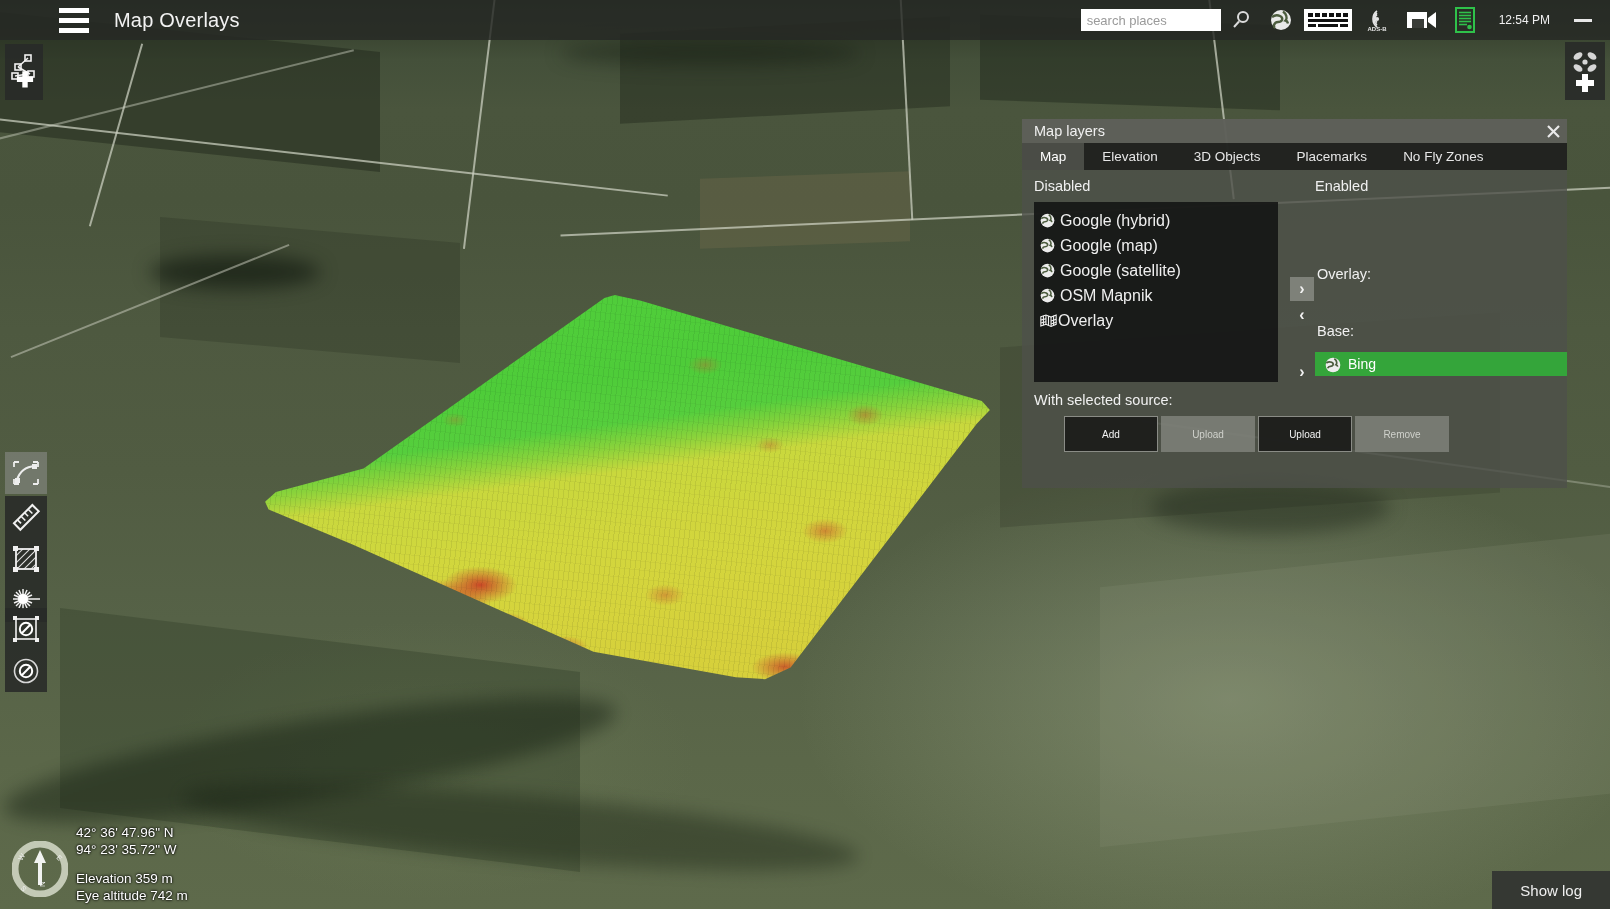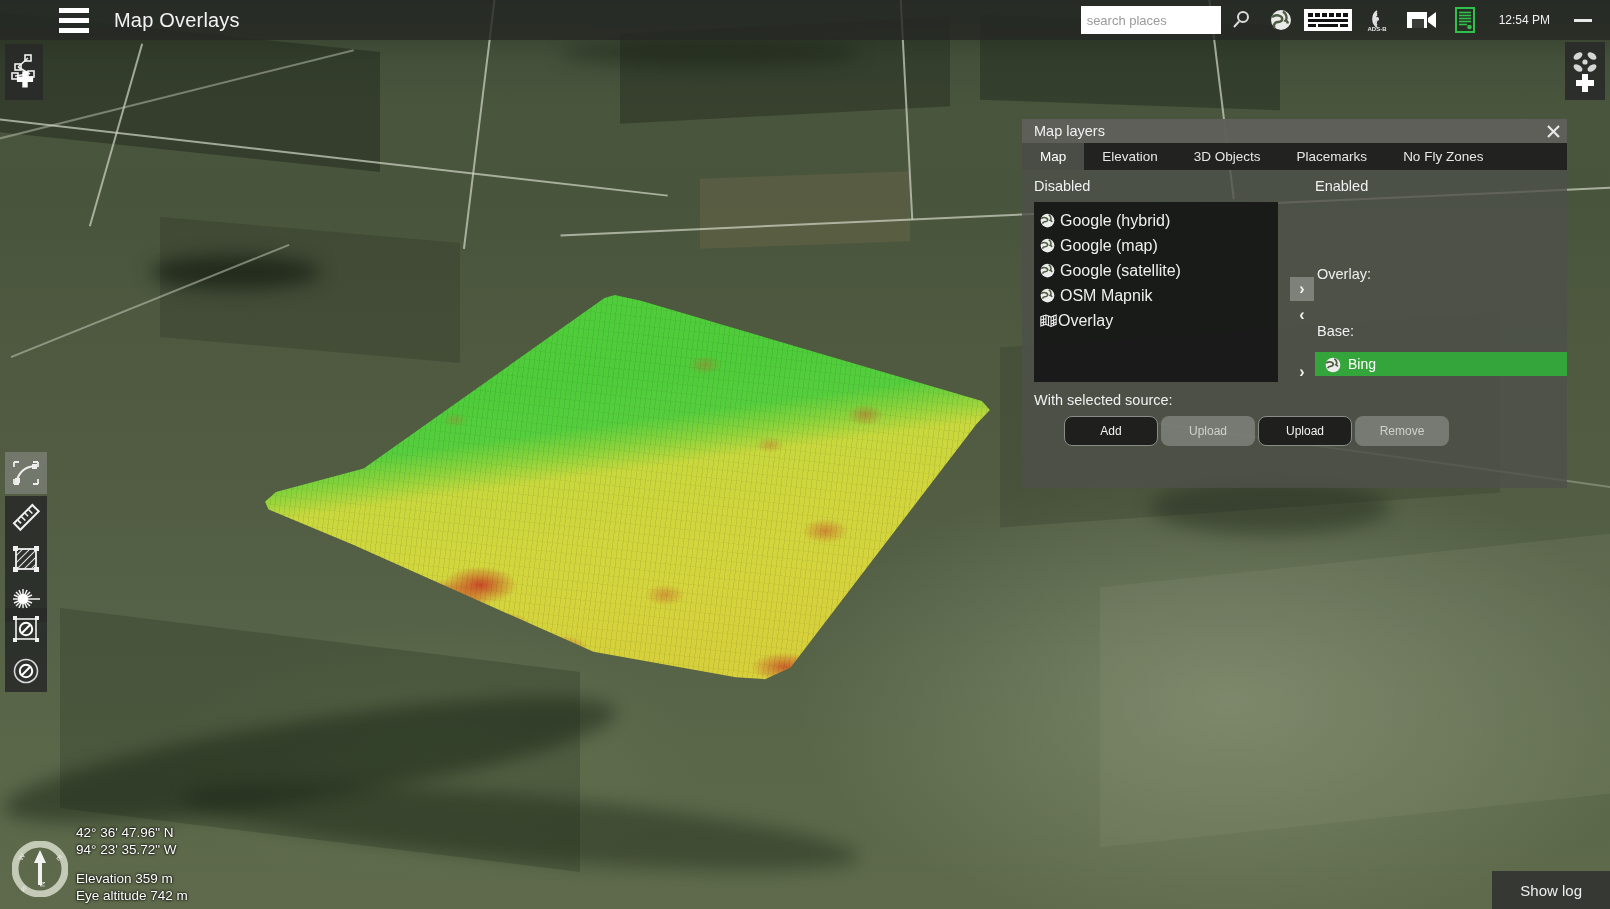--- a/index.html
+++ b/index.html
@@ -55,21 +55,21 @@
 
   
   #topbar { position:absolute; left:0; top:0; width:1610px; height:40px;
             background:rgba(38,40,36,.82); display:flex; align-items:center; z-index:40;padding-left:46px; }
   #hamburger { width:56px; height:40px; display:flex; flex-direction:column; justify-content:center;
                align-items:center; gap:5px; cursor:pointer; }
   #hamburger i { display:block; width:30px; height:5px; background:#fff; }
   #pageTitle { color:#f2f2f2; font-size:20px; font-weight:400; margin-left:12px; letter-spacing:.2px; }
   #topRight { margin-left:auto; display:flex; align-items:center; height:40px; padding-right:10px; gap:0; }
 
-  #searchInput { width:140px; height:28px; border:none; background:#fff; color:#333;
+  #searchInput { width:140px; height:22px; border:none; background:#fff; color:#333;
                  font-size:13px; padding:0 6px; font-family:"Liberation Sans",sans-serif; }
   #searchInput::placeholder { color:#9a9a9a; }
   .tbicon { height:40px; display:flex; align-items:center; justify-content:center; cursor:pointer; }
   #clock { color:#f0f0f0; font-size:12px; padding:0 16px 0 14px; white-space:nowrap; }
   #minimize { width:34px; display:flex; align-items:center; justify-content:center; cursor:pointer; }
   #minimize i { display:block; width:18px; height:3px; background:#e8e8e8; }
 
   
   .tool { width:42px; height:42px; background:rgba(40,42,40,.88);
           display:flex; align-items:center; justify-content:center; cursor:pointer; }
@@ -131,22 +131,22 @@
   #overlayRow { position:absolute; left:293px; top:124px; width:252px; height:24px;
                 background:rgba(22,23,21,.93); display:flex; align-items:center; gap:7px;
                 padding-left:9px; color:#fff; font-size:14px; cursor:pointer; }
   #baseLabel { position:absolute; left:295px; top:153px; }
   #baseRow { position:absolute; left:293px; top:182px; width:252px; height:24px;
              display:flex; align-items:center; gap:8px; padding-left:10px;
              color:#fff; font-size:14px; cursor:pointer; }
 
   #withSelLabel { position:absolute; left:12px; top:222px; }
   #btnRow { position:absolute; left:42px; top:246px; display:flex; gap:3px; }
-  .pbtn { width:94px; height:30px; display:flex; align-items:center; justify-content:center;
-          font-size:12px; cursor:pointer;border-radius:8px; }
+  .pbtn { width:94px; height:36px; display:flex; align-items:center; justify-content:center;
+          font-size:10px; cursor:pointer; }
   .pbtn.enabled { background:rgba(28,29,27,.95); color:#f2f2f2; border:1px solid #8a8c86; }
   .pbtn.disabled { background:rgba(132,135,127,.78); color:#cfd1cb; border:1px solid transparent; cursor:default; }
 
   .globe { width:15px; height:15px; flex:0 0 15px; }
   .maplayer-ic { width:17px; height:15px; flex:0 0 17px; }
 </style>
 </head>
 <body>
 
 <div id="app">

